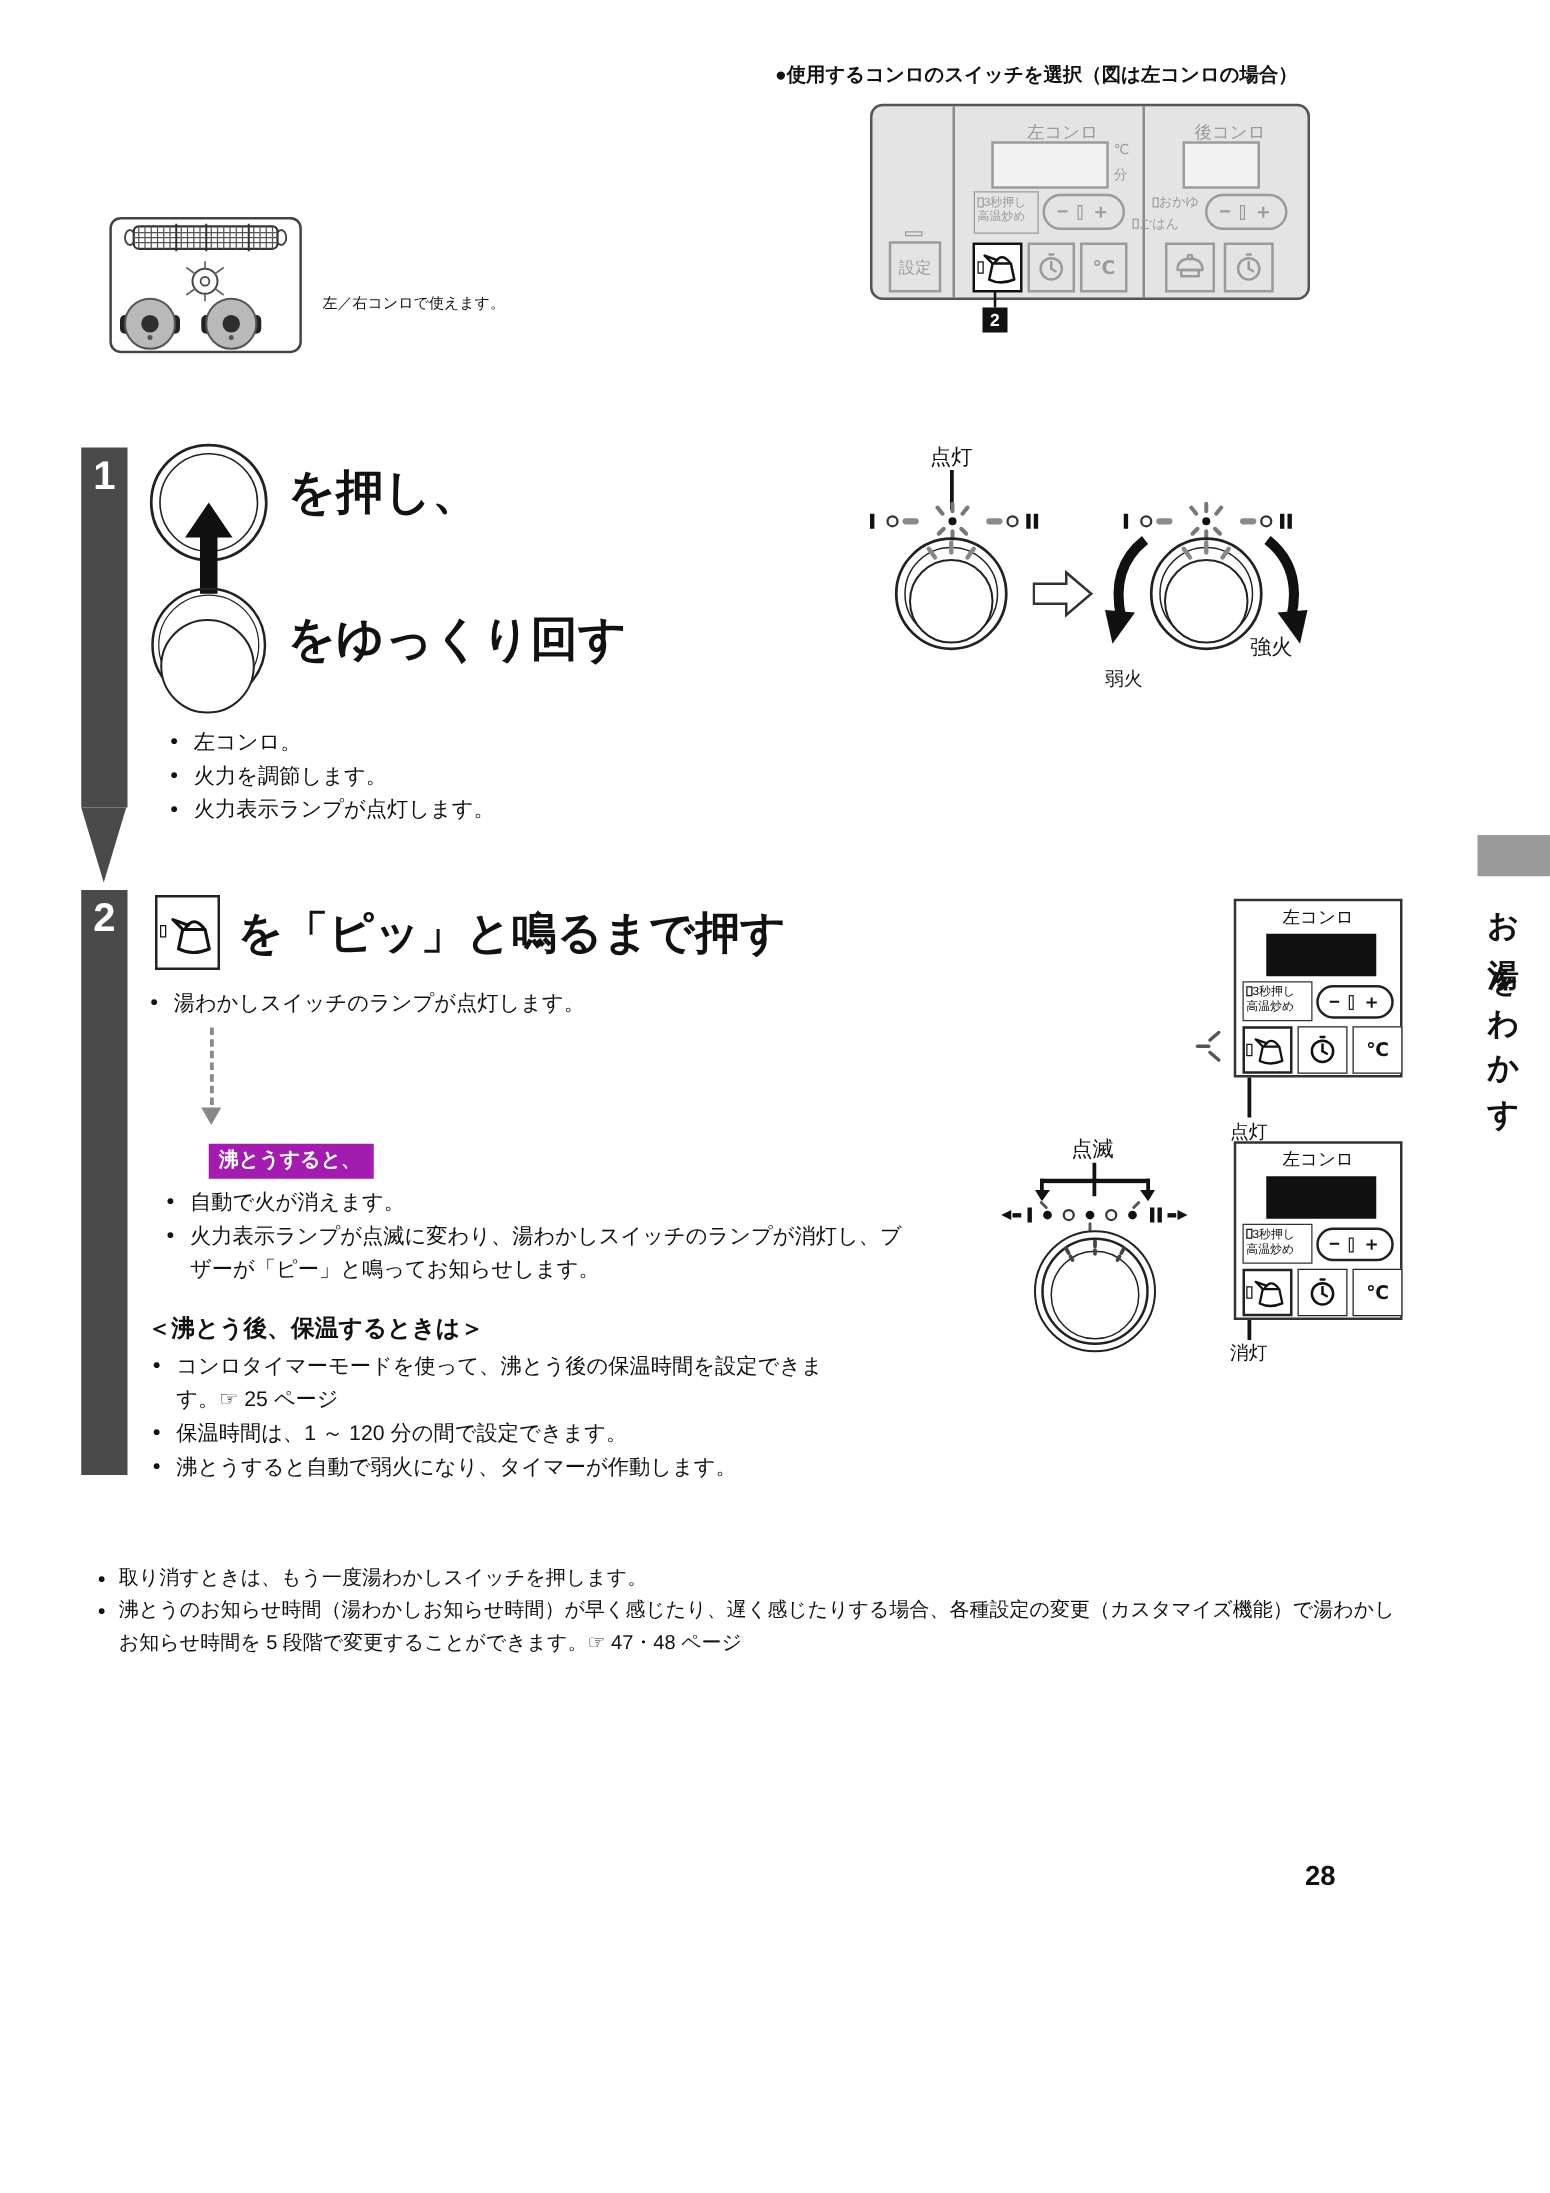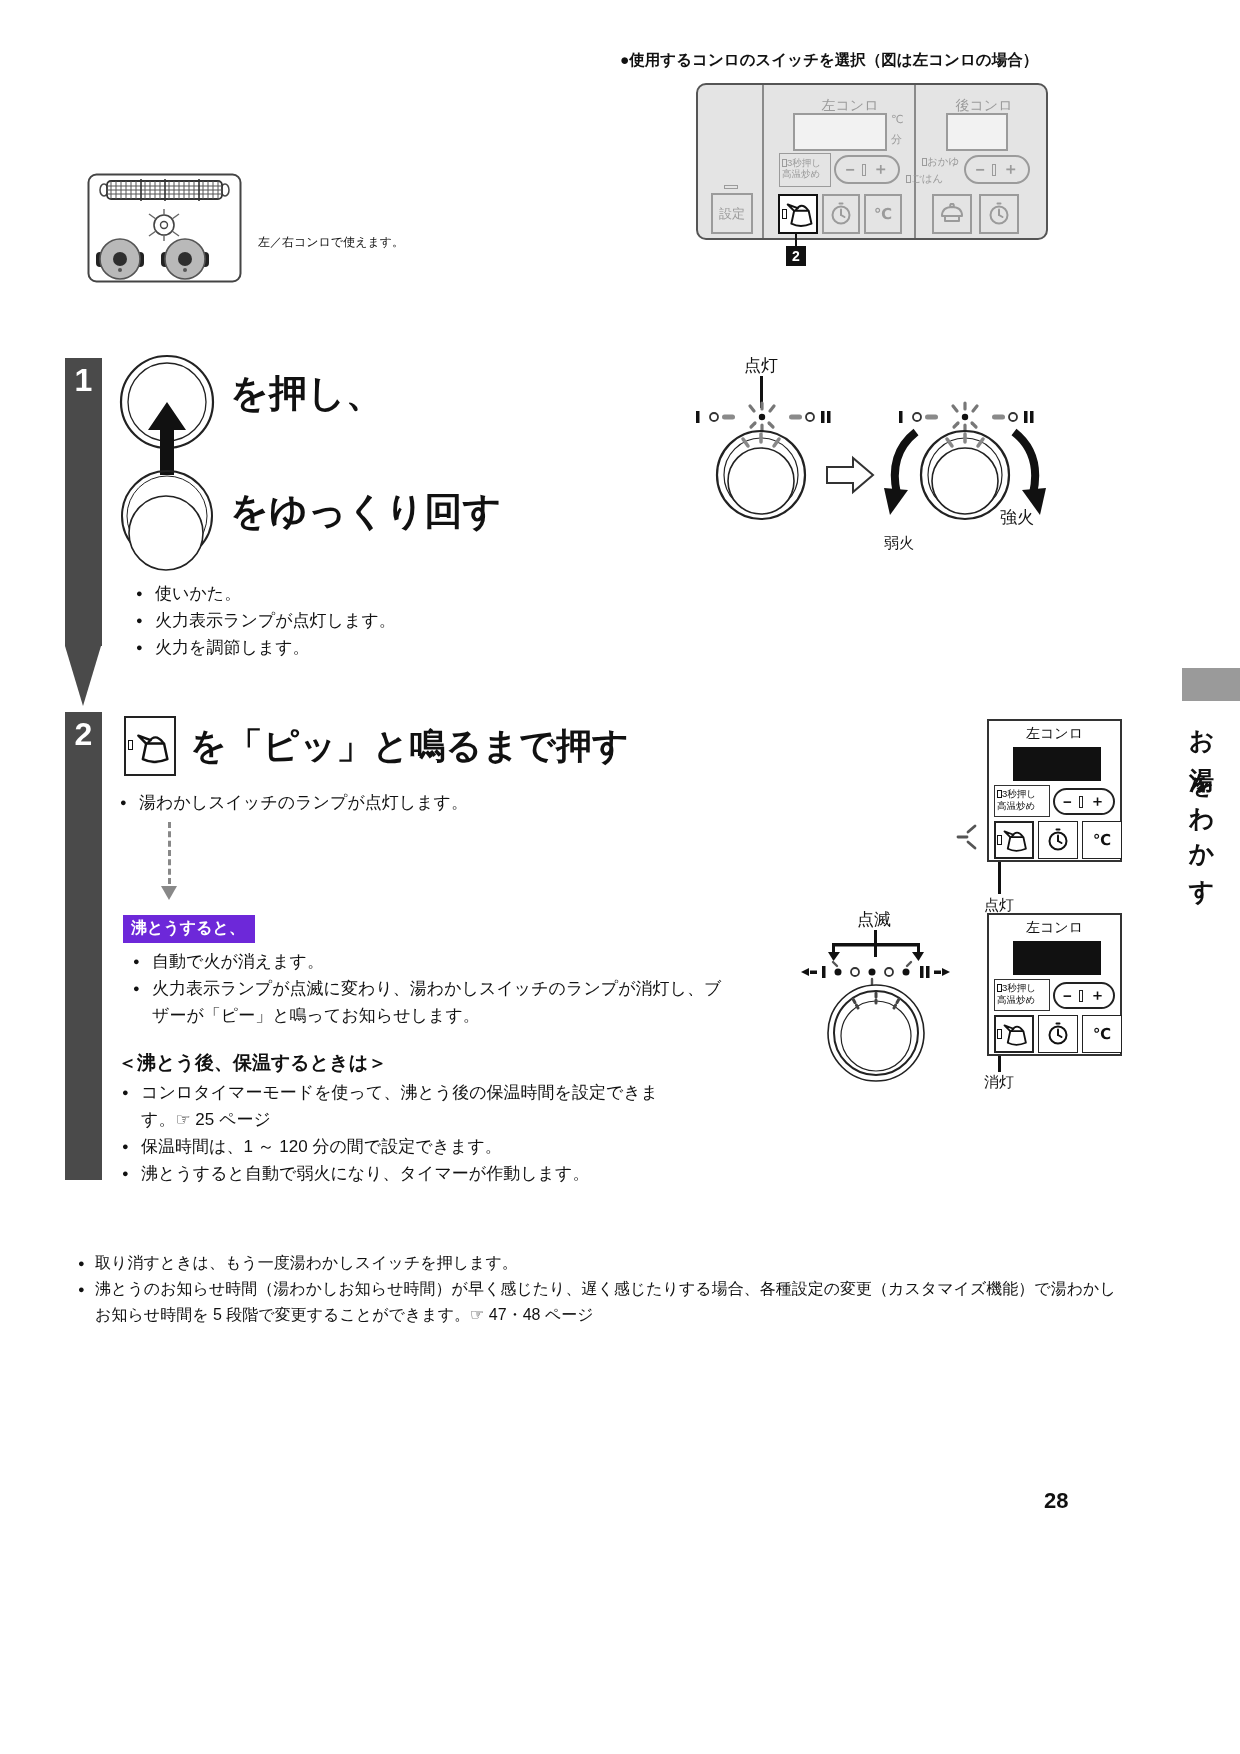--- a/index.html
+++ b/index.html
@@ -23,21 +23,21 @@
   
   .useheader { background:linear-gradient(to right,#0d0d0d 0%,#262626 35%,#8f8f8f 75%,#d8d8d8 92%,#efefef 100%); color:#fff; display:flex; align-items:center; }
   
   .stepbar { background:#4a4a4a; }
   .stepnum { color:#fff; font-weight:bold; font-size:32px; text-align:center; }
   .tri-down { width:0; height:0; border-left:18.5px solid transparent; border-right:18.5px solid transparent; border-top:60px solid #4a4a4a; }
   
   ul.blist { list-style:none; }
   ul.blist li { position:relative; padding-left:19px; line-height:27px; }
   ul.blist li::before { content:"●"; position:absolute; left:0; top:0; font-size:11px; }
-  .boil-label { background:#6d28d9; color:#fff; font-weight:bold; font-size:16px; padding:3px 10px 4px 8px; display:inline-block; }
+  .boil-label { background:#a21caf; color:#fff; font-weight:bold; font-size:16px; padding:3px 10px 4px 8px; display:inline-block;margin-left:44px; }
   
   .dashline { border-left:3px dashed #888; }
   .dashhead { width:0; height:0; border-left:8px solid transparent; border-right:8px solid transparent; border-top:14px solid #888; }
   
   .mini-panel { background:#fff; border:2px solid #333; color:#111; }
   .mini-label { text-align:center; font-size:14px; padding-top:4px; }
   .mini-disp { position:absolute; background:#111; }
   .mini-box { position:absolute; border:1.5px solid #333; font-size:9.5px; line-height:11.5px; padding:2px 0 0 2px; }
   .mini-btn { position:absolute; border:2px solid #222; display:flex; align-items:center; justify-content:center; background:#fff; }
   .vline { position:absolute; width:2.5px; background:#111; }
@@ -213,23 +213,23 @@
   <div class="abs b" style="left:230px;top:368px;font-size:38px">を押し、</div>
 
   <svg class="abs" style="left:112px;top:470px" width="110" height="112" viewBox="0 0 110 112">
     <circle cx="55" cy="46" r="45" fill="none" stroke="#222" stroke-width="2"></circle>
     <circle cx="55" cy="46" r="40" fill="none" stroke="#222" stroke-width="1"></circle>
     <circle cx="54" cy="63" r="37" fill="#fff" stroke="#222" stroke-width="1.6"></circle>
   </svg>
   <div class="abs b" style="left:230px;top:486px;font-size:38px">をゆっくり回す</div>
 
   <ul class="blist abs" style="left:136px;top:580px;font-size:17px;width:420px">
-    <li>使いかた。</li>
+    <li>左コンロ。</li>
+    <li>火力を調節します。</li>
     <li>火力表示ランプが点灯します。</li>
-    <li>火力を調節します。</li>
   </ul>
 
   <div class="abs" style="left:744px;top:354px;font-size:17px">点灯</div>
   <div class="abs" style="left:760px;top:376px;width:2.5px;height:32px;background:#111"></div>
   <svg class="abs" style="left:690px;top:400px" width="146" height="34" viewBox="0 0 146 34">
       <use href="#ic-flamerow"></use>
     </svg>
   <svg class="abs" style="left:714px;top:428px" width="94" height="94" viewBox="0 0 94 94">
       <use href="#ic-knobplain"></use>
     </svg>

